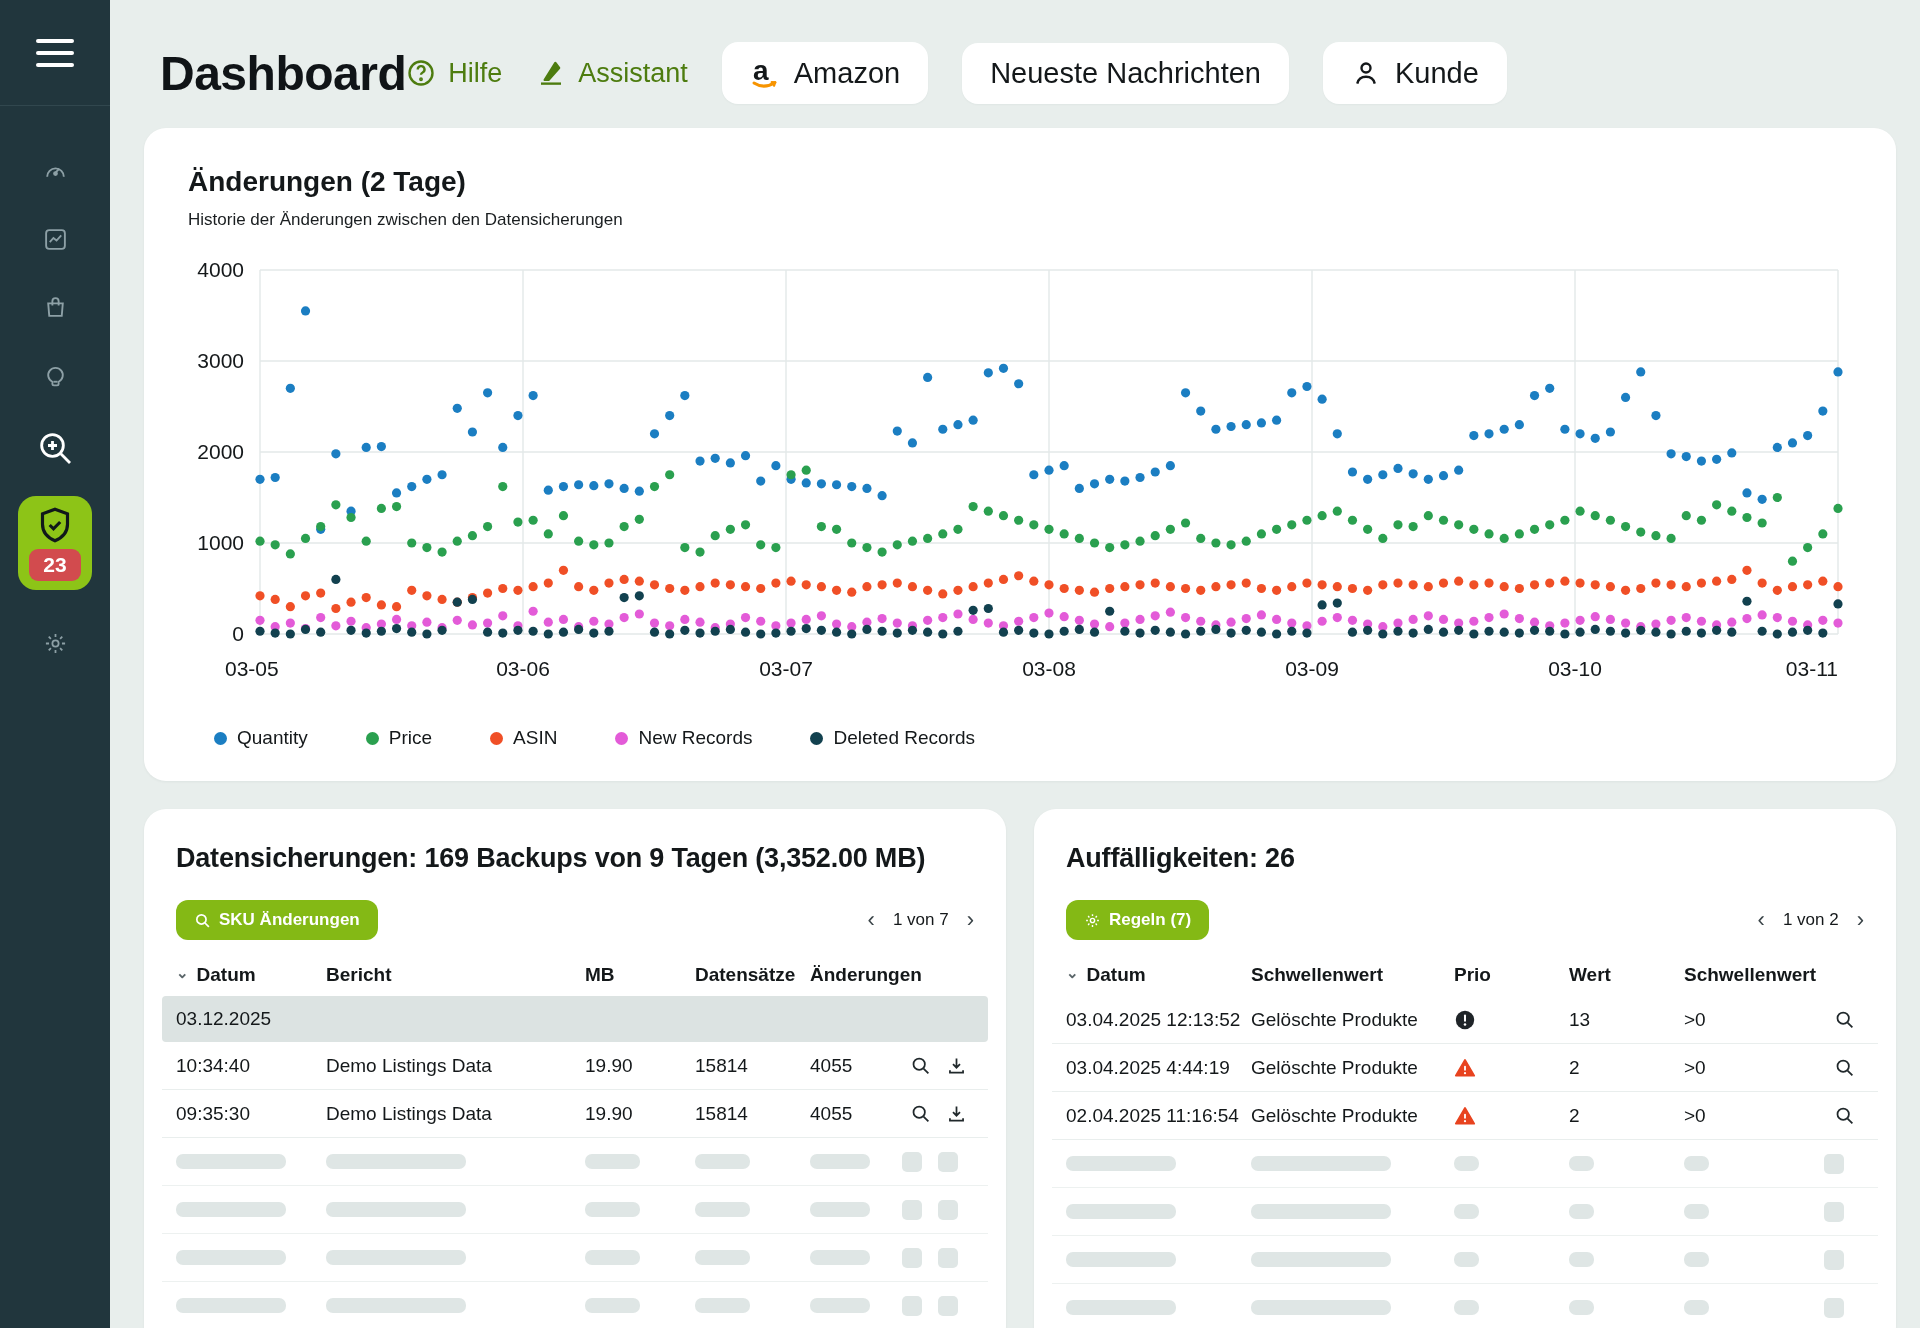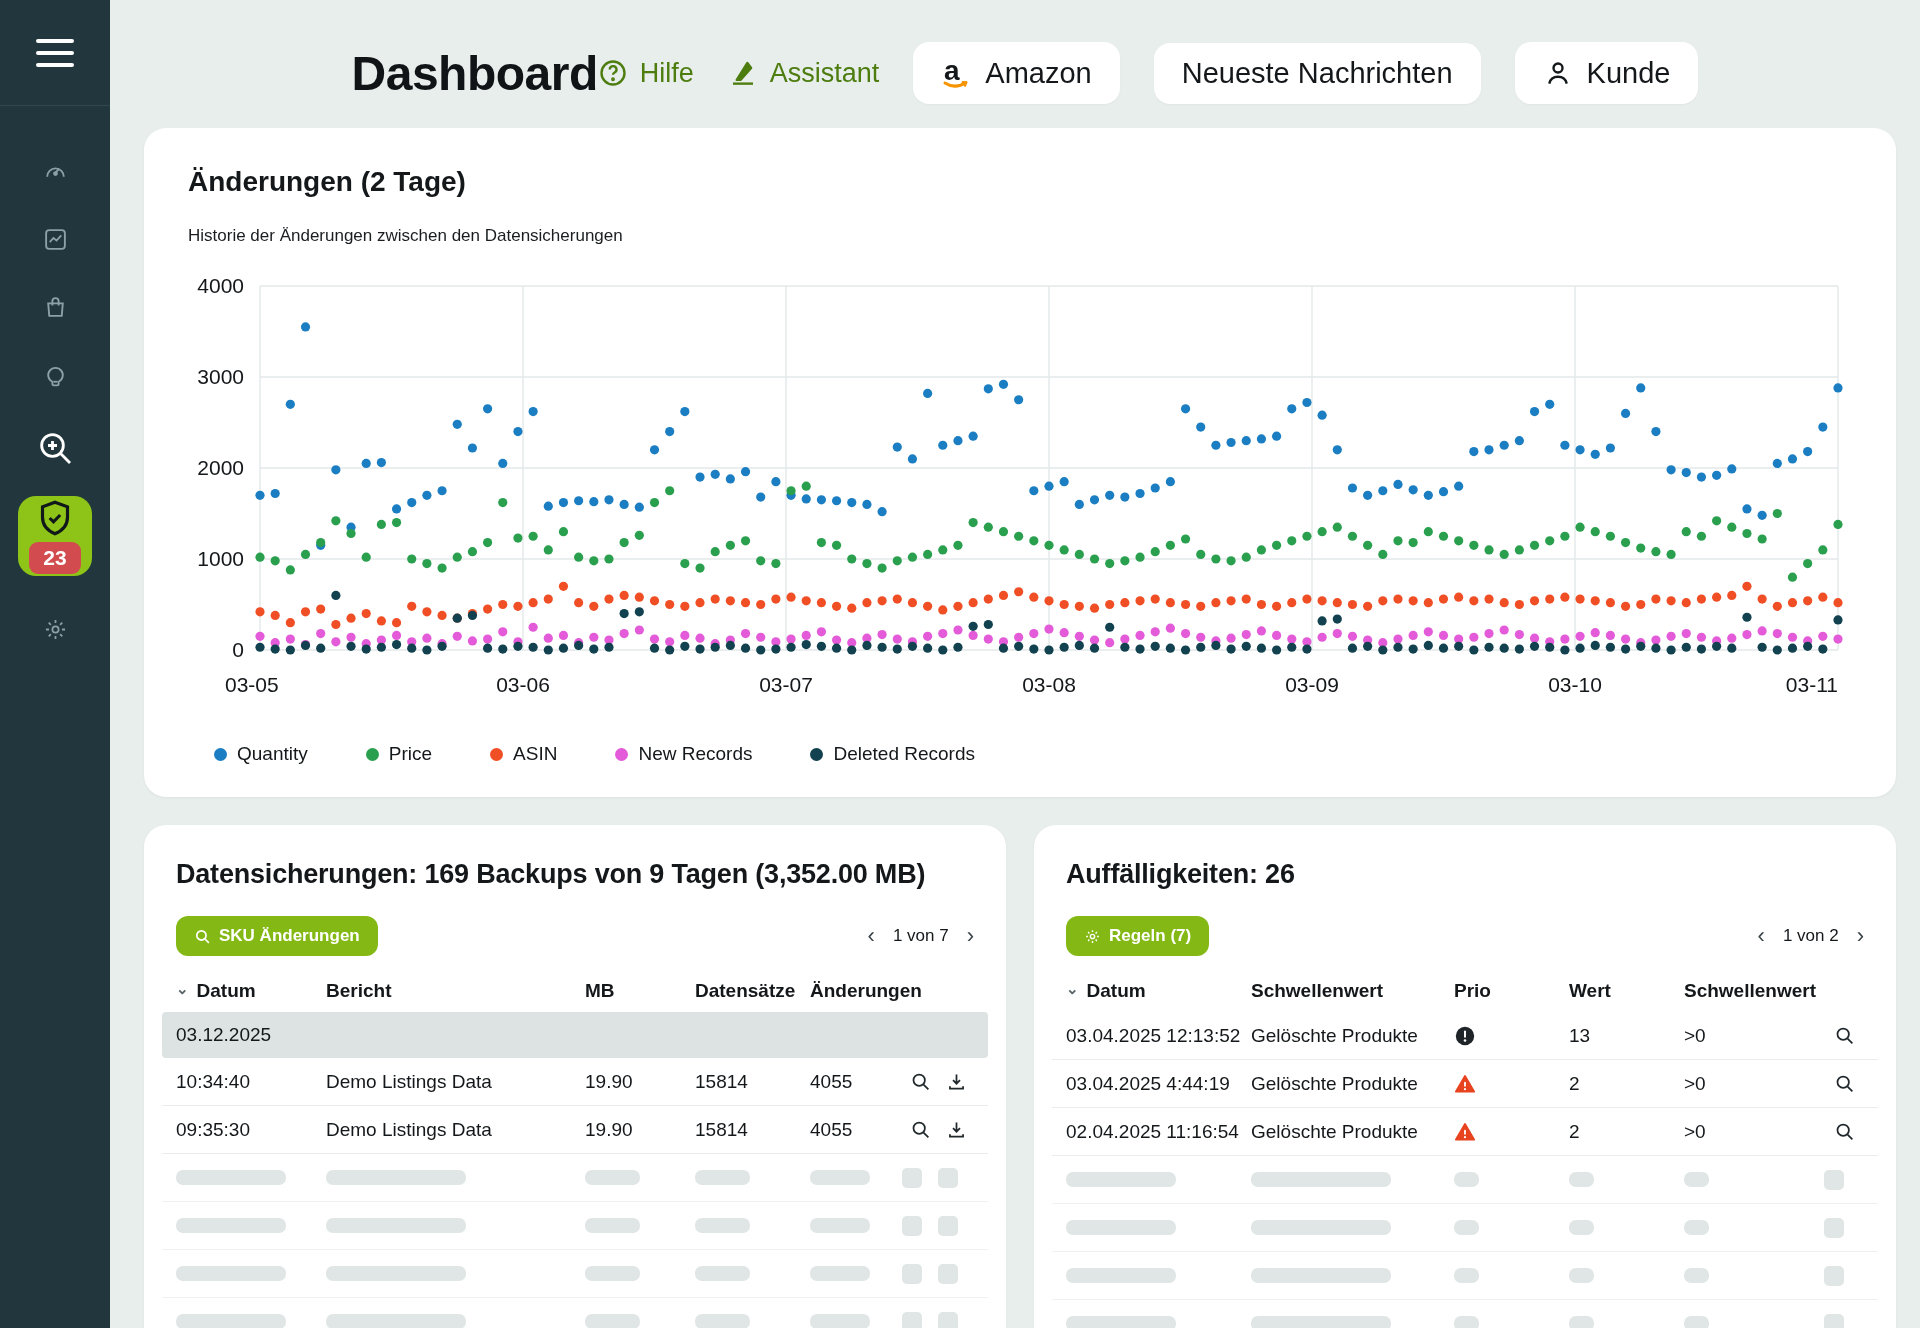--- a/index.html
+++ b/index.html
@@ -22,50 +22,50 @@
     border-bottom: 1px solid #31474e;
   }
   .hamburger { display:flex; flex-direction:column; gap:8px; cursor:pointer; }
   .hamburger span { display:block; width: 38px; height: 4px; background:#fff; border-radius:2px; }
   .side-nav { display:flex; flex-direction:column; align-items:center; width:100%; }
   .side-icon { width: 100%; height: 54px; display:flex; align-items:center; justify-content:center; color:#8da0a6; cursor:pointer; }
   .side-icon svg { width: 25px; height: 25px; }
   .side-icon.big svg { width: 40px; height: 40px; }
   .side-icon.big { color:#ffffff; height: 72px; margin-top: 10px; }
   .green-btn {
-    width: 74px; height: 80px; background: #8dc417; border-radius: 18px;
+    width: 74px; height: 94px; background: #8dc417; border-radius: 18px;
     display:flex; flex-direction:column; align-items:center; justify-content:center;
     gap: 4px; margin-top: 12px; cursor:pointer;
   }
   .green-btn svg { width: 40px; height: 40px; color:#10181a; }
   .count-badge {
     background:#d24b4e; color:#fff; font-size: 21px; font-weight:bold;
     padding: 3px 14px; border-radius: 9px; line-height: 1.2;
   }
   .gear-item { margin-top: 26px; }
   
   .main { margin-left: 110px; padding: 0 24px 0 34px; }
-  .topbar { display:flex; align-items:center; justify-content:center; padding: 42px 6px 10px 16px; }
+  .topbar { display:flex; align-items:center; justify-content:flex-start; padding: 42px 6px 10px 16px; }
   .page-title { font-size: 48px; font-weight: bold; letter-spacing: -0.5px; color:#101417; }
   .top-actions { display:flex; align-items:center; gap: 34px; }
   .top-link { display:flex; align-items:center; gap: 12px; font-size: 27px; color:#4d7c0f; cursor:pointer; }
   .top-link svg { width: 30px; height: 30px; }
   .pill {
     background:#fff; border-radius: 16px; padding: 14px 28px;
     display:flex; align-items:center; gap: 14px; font-size: 29px; cursor:pointer;
     box-shadow: 0 1px 2px rgba(20,40,40,0.04);
   }
   .pill svg { width: 30px; height: 34px; }
   
   .card {
     background:#fff; border-radius: 22px; box-shadow: 0 1px 3px rgba(20,40,40,0.05);
   }
   .chart-card { margin-top: 14px; padding: 38px 44px 26px 44px; }
   .chart-title { font-size: 28px; font-weight: bold; }
-  .chart-subtitle { font-size: 17px; margin-top: 28px; color:#1a1e20; }
+  .chart-subtitle { font-size: 17px; margin-top: 12px; color:#1a1e20; }
   .chart-wrap { margin-top: 26px; }
   .chart-wrap svg { display:block; width: 100%; height: 455px; }
   .legend { display:flex; gap: 58px; margin: 16px 0 6px 26px; }
   .legend-item { display:flex; align-items:center; gap: 10px; font-size: 19px; color:#14181a; }
   .legend-dot { width: 13px; height: 13px; border-radius: 50%; display:inline-block; }
   
   .lower { display:flex; gap: 28px; margin-top: 28px; }
   .table-card { flex: 1 1 0; padding: 30px 18px 16px 18px; min-height: 534px; }
   .table-card h2 { font-size: 27px; font-weight: bold; padding: 4px 14px 0 14px; letter-spacing: -0.2px; }
   .table-toolbar { display:flex; align-items:center; justify-content:space-between; margin: 26px 14px 6px 14px; }

